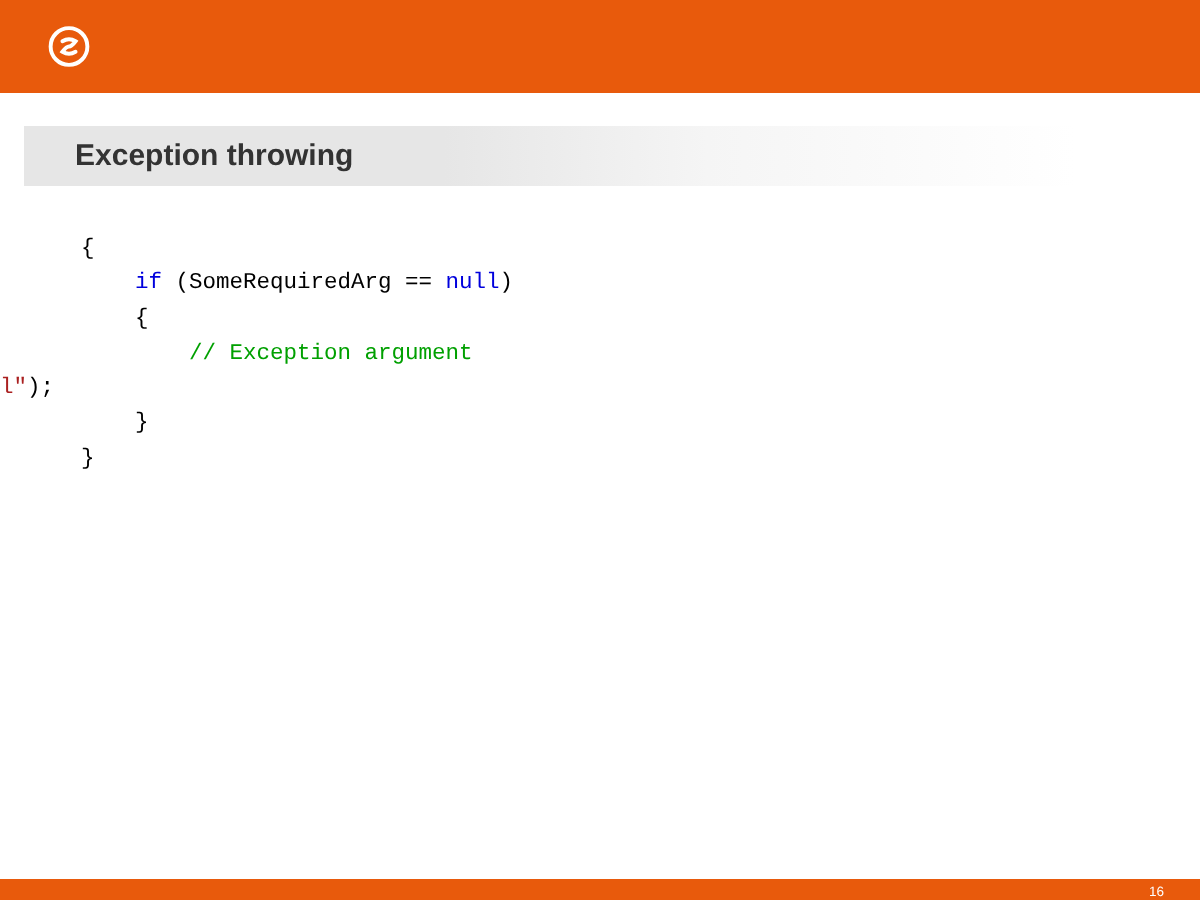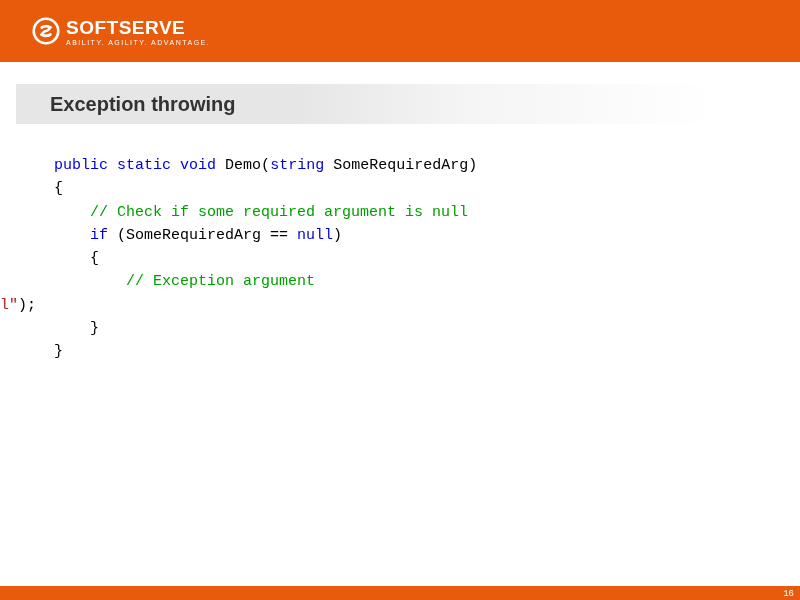--- a/index.html
+++ b/index.html
@@ -11,48 +11,42 @@
 .logo-main { font-size: 19px; font-weight: bold; letter-spacing: 0.5px; }
 .logo-sub { font-size: 7px; letter-spacing: 1.5px; text-transform: uppercase; }
 .title-bar { margin-top: 22px; margin-left: 16px; width: 700px; height: 40px; background: linear-gradient(to right, #e6e6e6 0%, #e6e6e6 40%, #f5f5f5 65%, #fff 100%); display: flex; align-items: center; padding-left: 34px; }
 .title-text { font-size: 20px; font-weight: bold; color: #333; font-family: Verdana, sans-serif; }
 .code-block { margin-top: 30px; margin-left: 54px; font-family: Consolas, 'Courier New', monospace; font-size: 15px; line-height: 1.55; }
 .kw { color: #0000dd; }
 .comment { color: #00a000; }
 .cls { color: #00a080; }
 .str { color: #aa2020; }
 .footer { position: absolute; bottom: 0; left: 0; right: 0; height: 14px; background: #e85a0c; }
-.page-num { position: absolute; bottom: 1px; right: 6px; color: #fff; font-size: 9px; font-family: Liberation Mono, monospace; }
+.page-num { position: absolute; bottom: 1px; right: 24px; color: #fff; font-size: 9px; }
 </style>
 </head>
 <body>
 
 <div class="header">
   <div class="logo">
     <span class="logo-icon">
       <svg viewBox="0 0 32 32" width="28" height="28">
         <circle cx="16" cy="16" r="14" fill="none" stroke="#fff" stroke-width="3"></circle>
         <path d="M11 12 Q16 9 21 12 Q18 16 16 16 Q14 16 11 20 Q16 23 21 20" fill="none" stroke="#fff" stroke-width="3" stroke-linecap="round"></path>
       </svg>
     </span>
-    <div class="logo-text">
-      <span class="logo-main">SOFTSERVE</span>
-      <span class="logo-sub">Ability. Agility. Advantage.</span>
-    </div>
   </div>
 </div>
 
 <div class="title-bar">
   <span class="title-text">Exception throwing</span>
 </div>
 
 <div class="code-block">
-  <div><span class="kw">public</span> <span class="kw">static</span> <span class="kw">void</span> <span>Demo</span><span>(</span><span class="kw">string</span><span> SomeRequiredArg)</span></div>
   <div><span>{</span></div>
-  <div style="padding-left:36px;"><span class="comment">// Check if some required argument is null</span></div>
   <div style="padding-left:36px;"><span class="kw">if</span><span> (SomeRequiredArg == </span><span class="kw">null</span><span>)</span></div>
   <div style="padding-left:36px;"><span>{</span></div>
   <div style="padding-left:72px;"><span class="comment">// Exception argument</span></div>
   <div style="margin-left:-54px;"><span class="str">l"</span><span>);</span></div>
   <div style="padding-left:36px;"><span>}</span></div>
   <div><span>}</span></div>
 </div>
 
 <div class="footer">
   <span class="page-num">16</span>

